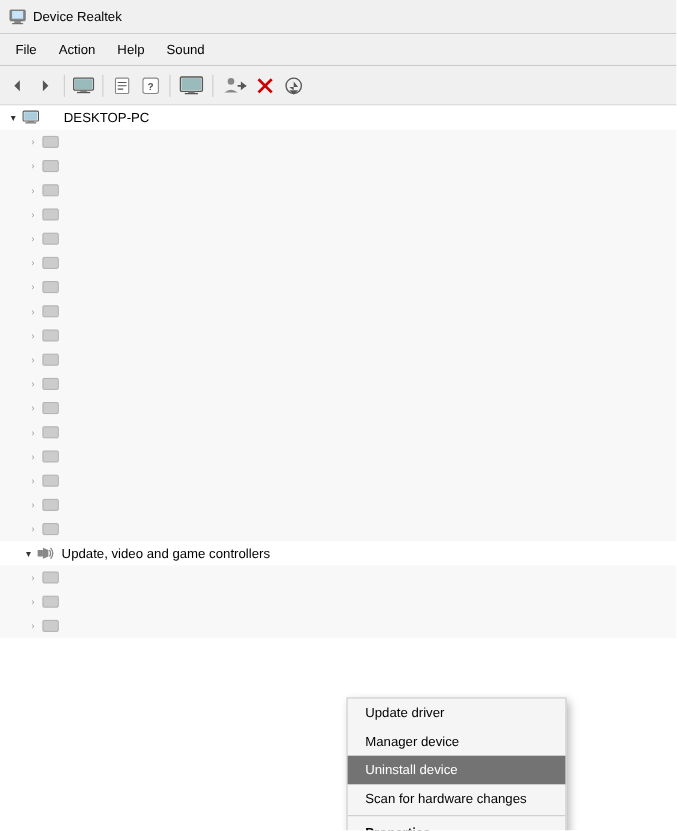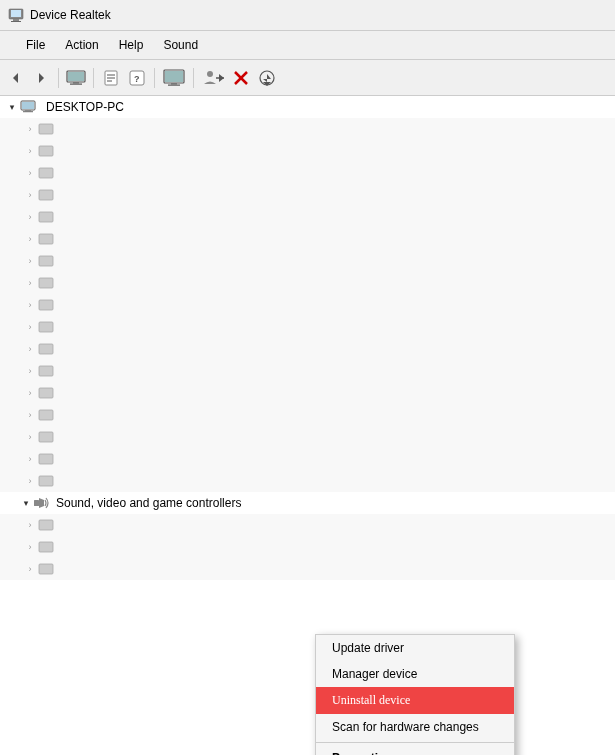--- a/index.html
+++ b/index.html
@@ -24,21 +24,21 @@
       gap: 6px;
     }
 
     
     .menu-bar {
       height: 29px;
       background: #f0f0f0;
       border-bottom: 1px solid #ccc;
       display: flex;
       align-items: center;
-      padding: 0 16px;
+      padding: 0 4px;
     }
     .menu-item {
       padding: 4px 10px;
       font-size: 12px;
       color: #000;
       cursor: pointer;
     }
 
     
     .toolbar {
@@ -134,23 +134,22 @@
       z-index: 100;
       font-size: 12px;
     }
     .context-menu-item {
       padding: 6px 16px;
       cursor: pointer;
       color: #000;
       display: block;
     }
     .context-menu-item.active {
-      background: #ef4444;
+      background: #737373;
       color: #fff;
-      font-family: Liberation Serif, serif;
     }
     .context-menu-item.bold {
       font-weight: bold;
     }
     .context-menu-separator {
       height: 1px;
       background: #ccc;
       margin: 2px 0;
     }
 
@@ -271,21 +270,21 @@
     <div class="tree-item" style="padding-left:4px;">
       <span class="expand-arrow expanded">▾</span>
       <span class="tree-icon">
         <svg width="16" height="14" viewBox="0 0 16 14">
           <rect x="1" y="1" width="14" height="9" rx="1" fill="none" stroke="#555" stroke-width="1"></rect>
           <rect x="2" y="2" width="12" height="7" fill="#aaccdd"></rect>
           <rect x="5" y="10" width="6" height="1.2" fill="#888"></rect>
           <rect x="3" y="11.2" width="10" height="1" fill="#666"></rect>
         </svg>
       </span>
-      <span style="font-size:12px; margin-left:6px;text-align:center;">DESKTOP-PC</span>
+      <span style="font-size:12px; margin-left:18px;text-align:center;">DESKTOP-PC</span>
     </div>
 
     <div class="tree-item indent-1" style="background:#f8f8f8;">
       <span class="expand-arrow" style="color:#999;">›</span>
       <span class="tree-icon">
         <svg width="16" height="14" viewBox="0 0 16 14">
             <rect x="1" y="2" width="14" height="10" rx="1" fill="#cccccc" stroke="#aaa" stroke-width="0.8"></rect>
           </svg>
       </span>
       <span style="color:#bbb; font-size:11px;">&nbsp;&nbsp;&nbsp;&nbsp;&nbsp;&nbsp;&nbsp;&nbsp;&nbsp;&nbsp;&nbsp;&nbsp;&nbsp;&nbsp;&nbsp;&nbsp;&nbsp;&nbsp;&nbsp;&nbsp;</span>
@@ -454,21 +453,21 @@
     <div class="tree-item indent-1" style="padding-left:18px;">
       <span class="expand-arrow expanded">▾</span>
       <span class="tree-icon">
         <svg width="16" height="14" viewBox="0 0 16 14">
           <rect x="0" y="4" width="5" height="6" rx="0.5" fill="#888"></rect>
           <polygon points="5,2 5,12 10,10 10,4" fill="#888"></polygon>
           <path d="M11,4 Q13,7 11,10" fill="none" stroke="#888" stroke-width="1.2"></path>
           <path d="M12,2 Q16,7 12,12" fill="none" stroke="#888" stroke-width="1.2"></path>
         </svg>
       </span>
-      <span style="font-size:12px; margin-left:2px;">Sound, video and game controllers</span>
+      <span style="font-size:12px; margin-left:2px;">Update, video and game controllers</span>
     </div>
 
 
     <div class="tree-item indent-1" style="background:#f8f8f8;">
       <span class="expand-arrow" style="color:#999;">›</span>
       <span class="tree-icon">
         <svg width="16" height="14" viewBox="0 0 16 14">
             <rect x="1" y="2" width="14" height="10" rx="1" fill="#cccccc" stroke="#aaa" stroke-width="0.8"></rect>
           </svg>
       </span>

